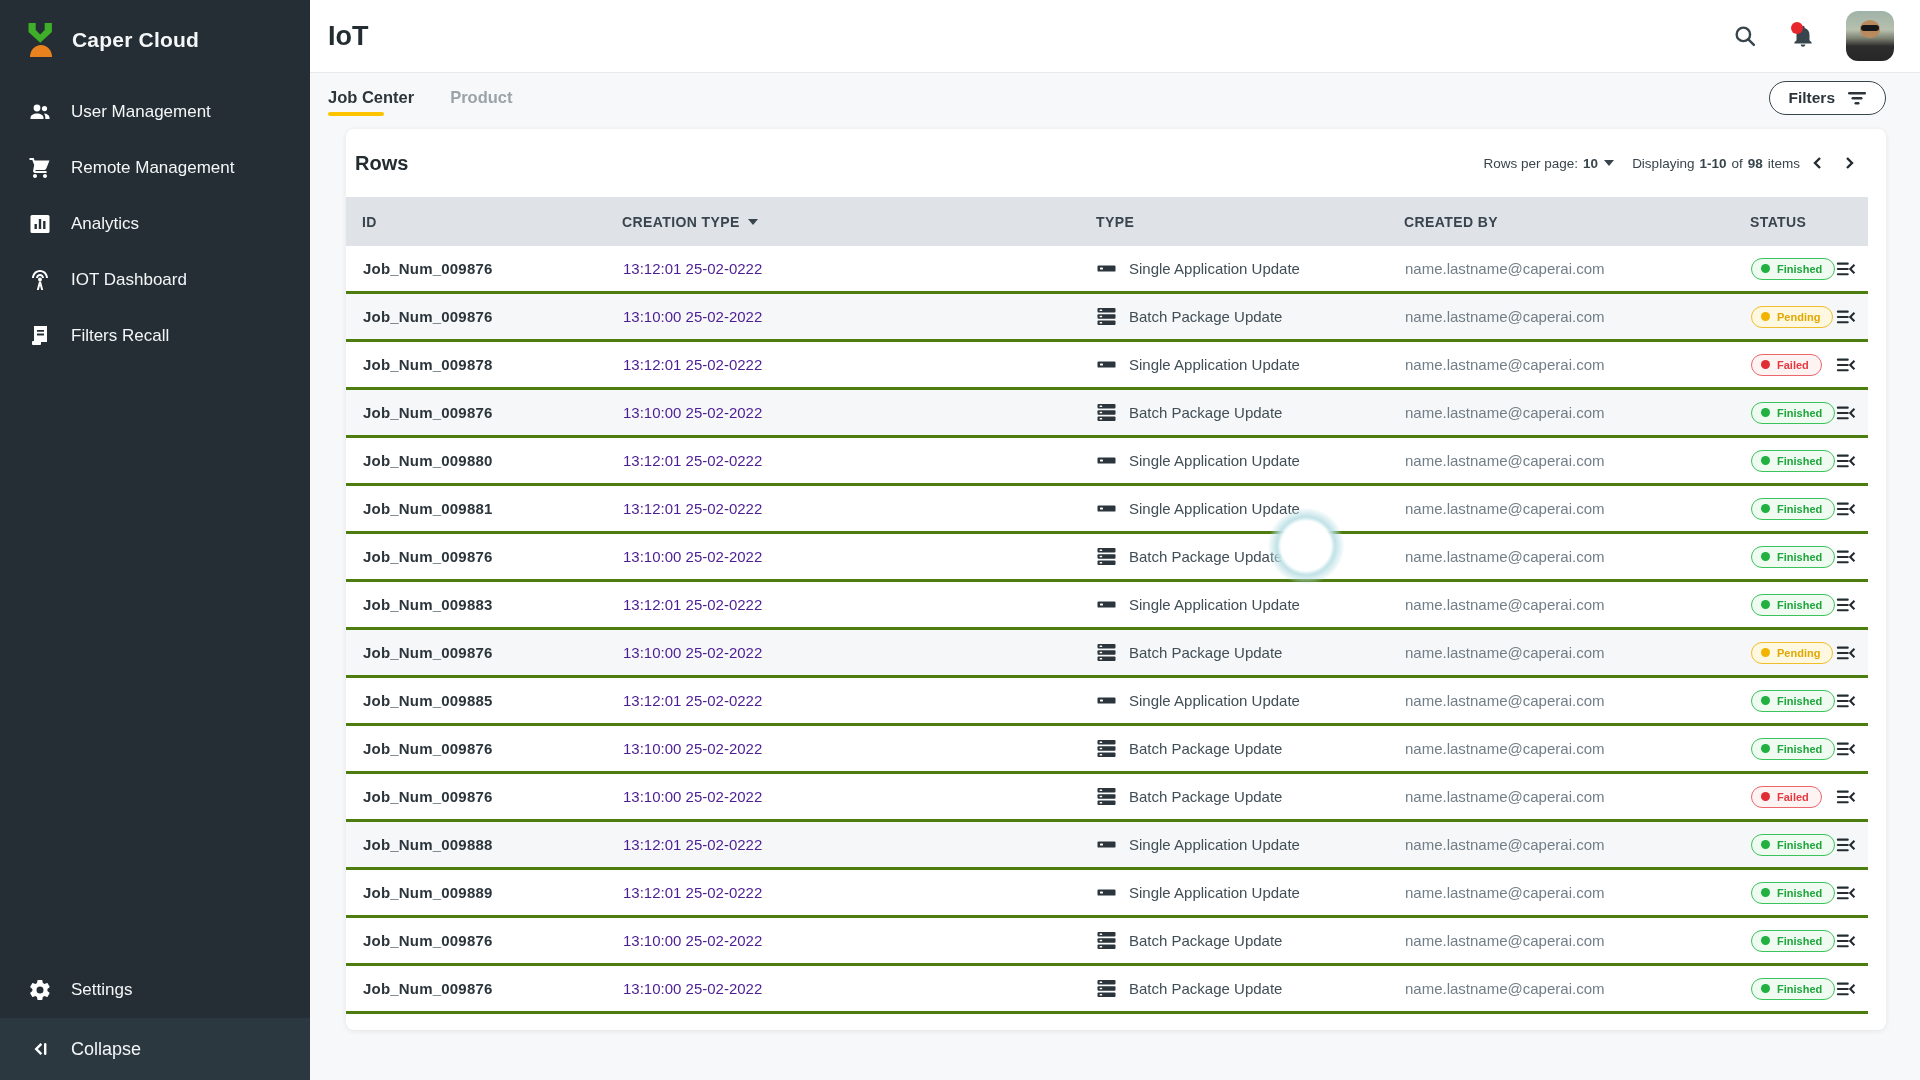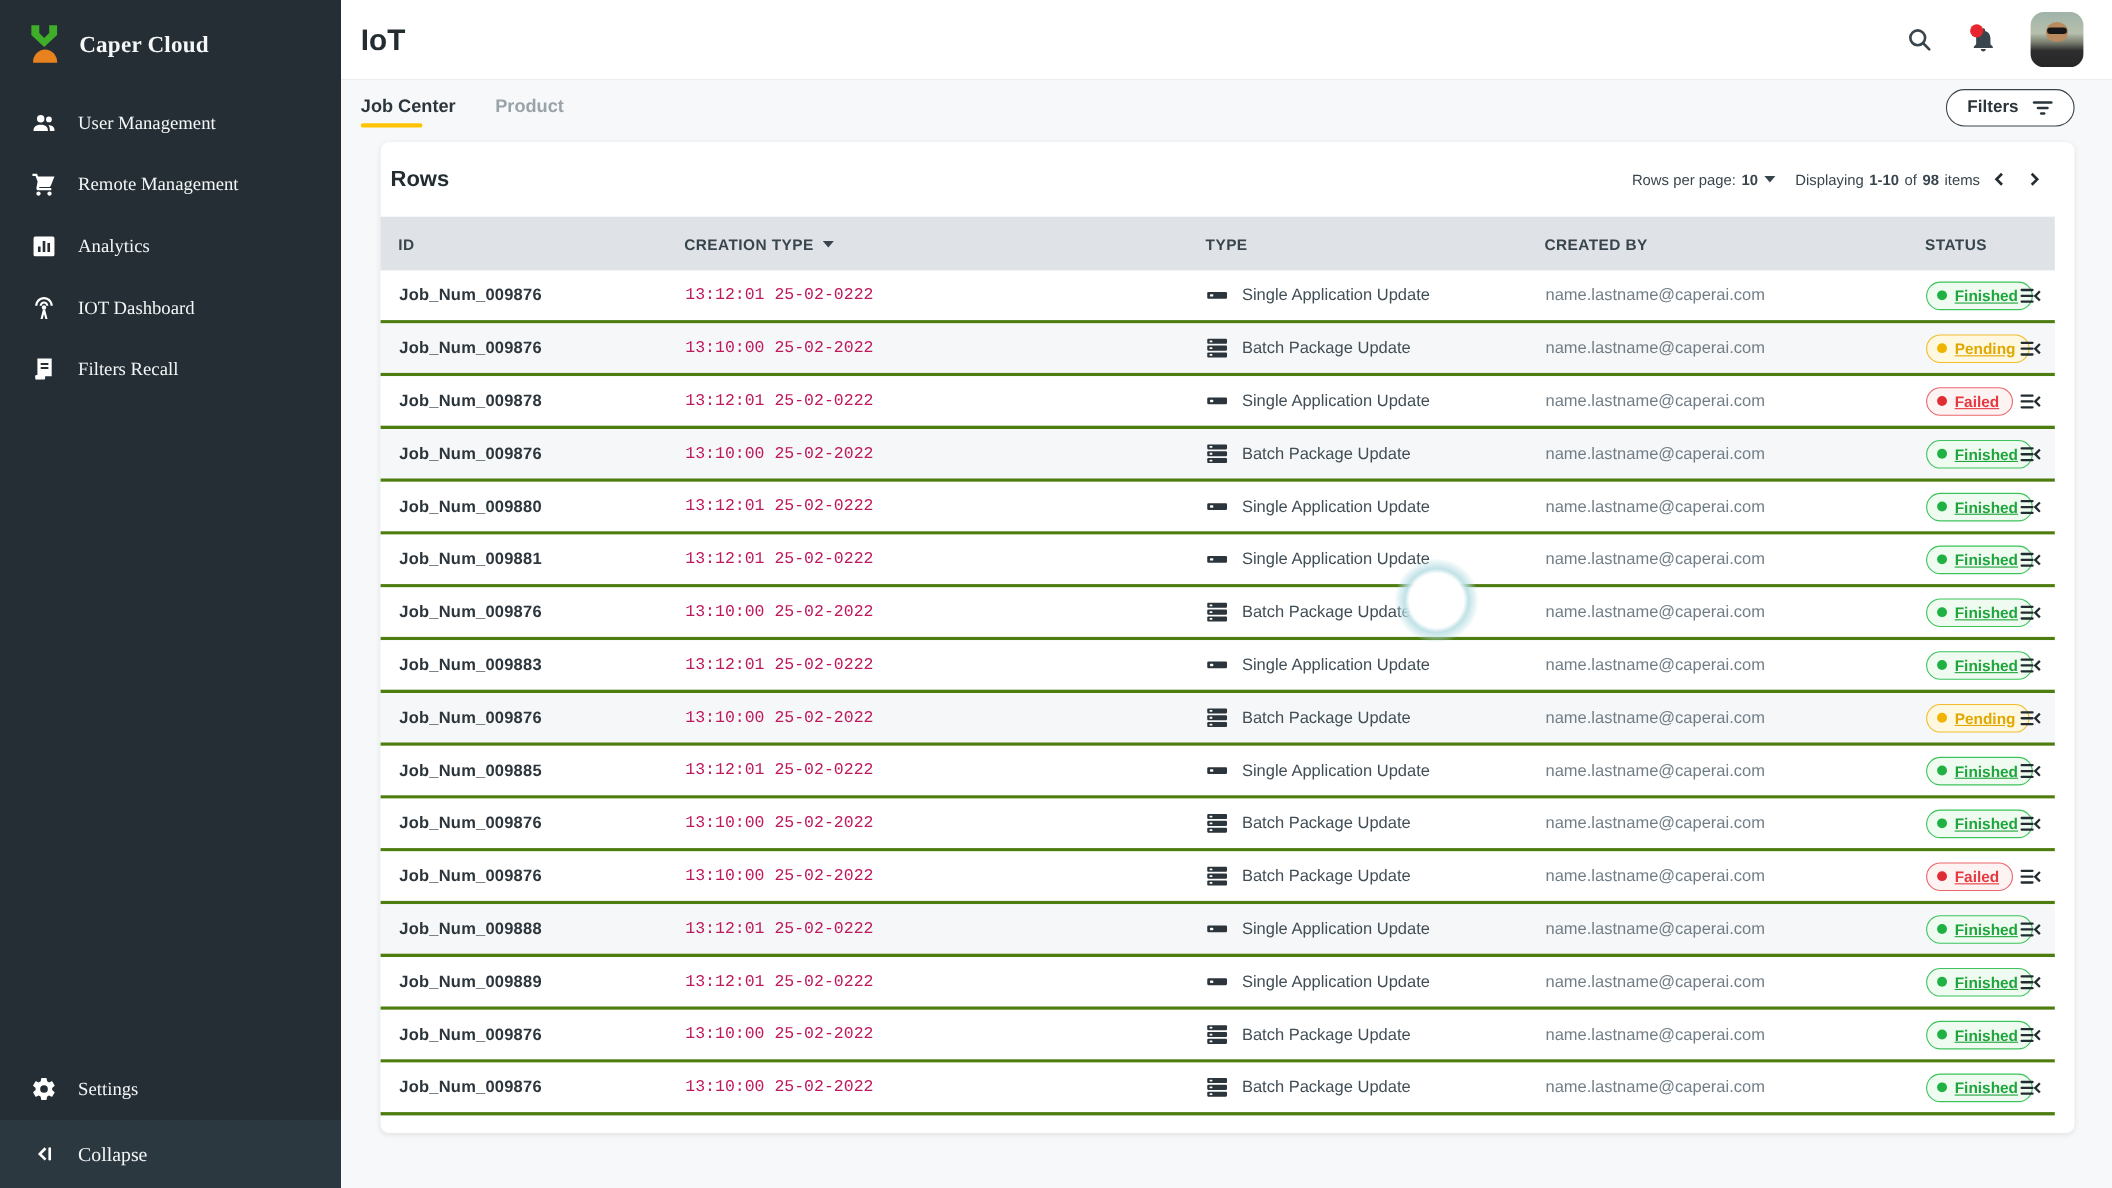--- a/index.html
+++ b/index.html
@@ -1,20 +1,20 @@
 <!DOCTYPE html>
 <html style="--accent: #ffc400; --fin-t: #1ea53c; --fin-b: #3dc35c; --fin-bg: #effaf1; --fin-d: #1fb141; --pen-t: #e0a800; --pen-b: #f0bd2d; --pen-bg: #fff8e1; --pen-d: #f0b400; --fai-t: #e5393f; --fai-b: #ea676c; --fai-bg: #fdf3f3; --fai-d: #e02d33;"><head>
 <meta charset="utf-8">
 <style>
   * { margin:0; padding:0; box-sizing:border-box; }
   html,body { width:1920px; height:1080px; overflow:hidden; }
   body { font-family:"Liberation Sans","DejaVu Sans",sans-serif; background:#f7f8f9; display:flex; }
 
   
-  .sidebar { width:310px; min-width:310px; height:1080px; background:#242e34; color:#f4f6f7; display:flex; flex-direction:column;font-family:Liberation Serif, serif; }
+  .sidebar { width:310px; min-width:310px; height:1080px; background:#242e34; color:#f4f6f7; display:flex; flex-direction:column; }
   .brand { display:flex; align-items:center; gap:14px; padding:22px 24px 18px 24px; }
   .brand-logo { width:34px; height:36px; position:relative; }
   .brand-name { font-size:21px; font-weight:bold; letter-spacing:.2px; }
   .nav { display:flex; flex-direction:column; padding-top:8px; }
   .nav-item { display:flex; align-items:center; gap:18px; height:56px; padding-left:27px; font-size:17px; cursor:pointer; }
   .nav-icon { width:26px; height:26px; display:flex; align-items:center; justify-content:center; }
   .nav-icon svg { width:24px; height:24px; fill:#ffffff; stroke:none; }
   .sidebar-spacer { flex:1; }
   .collapse-row { background:#2c3840; height:62px; display:flex; align-items:center; gap:18px; padding-left:27px; font-size:18px; cursor:pointer; }
 
@@ -49,25 +49,25 @@
   .caret-down { width:0; height:0; border-left:5px solid transparent; border-right:5px solid transparent; border-top:6px solid #39454d; display:inline-block; margin-left:2px; }
   .pg-chev { width:26px; height:26px; display:flex; align-items:center; justify-content:center; cursor:pointer; }
   .pg-chev svg { width:14px; height:14px; stroke:#222c31; stroke-width:2.4; fill:none; }
 
   .table { width:1522px; }
   .thead { display:grid; grid-template-columns:260px 474px 308px 346px 84px 34px; padding-left:16px; align-items:center; height:49px; background:#dfe3e8; color:#39454d; font-size:14px; font-weight:bold; letter-spacing:.4px; }
   .thead .th { display:flex; align-items:center; gap:6px; }
   .trow { display:grid; grid-template-columns:260px 474px 308px 346px 84px 34px; padding-left:17px; align-items:center; height:48px; border-bottom:3px solid #4d7c0f; background:#fff; font-size:15px; }
   .trow.shaded { background:#f6f7f8; }
   .cell.id { font-weight:bold; color:#2b353b; letter-spacing:.2px; }
-  .cell.time { color:#be185d;font-family:Liberation Mono, monospace; }
+  .cell.time { color:#4c1d95; }
   .cell.type { color:#414e56; display:flex; align-items:center; gap:13px; }
   .cell.type svg { width:19px; height:19px; fill:#2b353b; }
   .cell.creator { color:#717e87; }
-  .badge { display:inline-flex; align-items:center; gap:7px; border-radius:14px; padding:4px 12px 4px 9px; font-size:14px; font-weight:bold; border:1.6px solid; white-space:nowrap;text-decoration:underline; }
+  .badge { display:inline-flex; align-items:center; gap:7px; border-radius:14px; padding:4px 12px 4px 9px; font-size:11px; font-weight:bold; border:1.6px solid; white-space:nowrap; }
   .badge .dot { width:9px; height:9px; border-radius:50%; }
   .badge.finished { color:var(--fin-t); border-color:var(--fin-b); background:var(--fin-bg); } .badge.finished .dot { background:var(--fin-d); }
   .badge.pending  { color:var(--pen-t); border-color:var(--pen-b); background:var(--pen-bg); } .badge.pending .dot { background:var(--pen-d); }
   .badge.failed   { color:var(--fai-t); border-color:var(--fai-b); background:var(--fai-bg); } .badge.failed .dot { background:var(--fai-d); }
   .cell.action { display:flex; align-items:center; justify-content:flex-start; cursor:pointer; }
   .cell.action svg { width:22px; height:22px; fill:#222c31; }
 
   .spinner { position:absolute; left:922px; top:379px; width:76px; height:76px; border-radius:50%; z-index:6; pointer-events:none;
              background:radial-gradient(circle, #ffffff 0 46%, rgba(186,223,228,.9) 54%, rgba(186,223,228,0) 72%); }
 </style>

